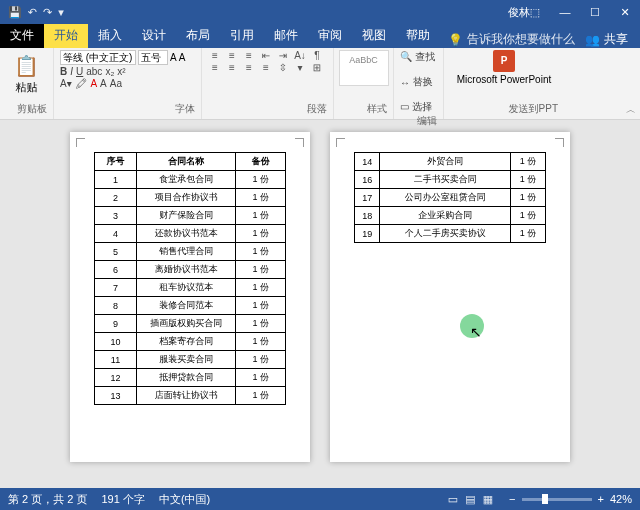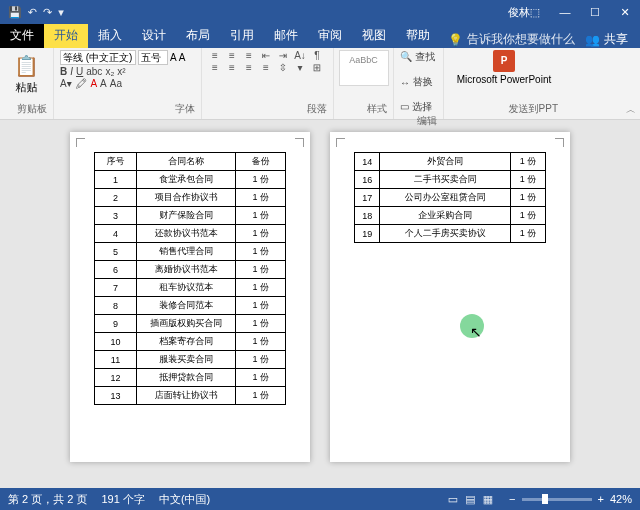--- a/index.html
+++ b/index.html
@@ -34,21 +34,21 @@
 .ppt-col{display:flex;flex-direction:column;align-items:center;gap:2px;font-size:10px}
 .ppt-icn{width:22px;height:22px;background:#d24726;color:#fff;text-align:center;line-height:22px;font-weight:bold;border-radius:2px}
 .ribbon-collapse{position:absolute;right:4px;bottom:2px;font-size:10px;color:#666}
 .doc-area{background:#e6e6e6;height:368px;overflow:hidden;display:flex;justify-content:center;gap:20px;padding-top:12px}
 .page{background:#fff;width:240px;height:330px;box-shadow:0 0 6px rgba(0,0,0,.3);padding:20px 24px;position:relative}
 .page::before,.page::after{content:"";position:absolute;width:8px;height:8px;border:1px solid #999}
 .page::before{top:6px;left:6px;border-right:none;border-bottom:none}
 .page::after{top:6px;right:6px;border-left:none;border-bottom:none}
 table.doc{border-collapse:collapse;width:100%;font-size:9px}
 table.doc th,table.doc td{border:1px solid #000;padding:2px 3px;text-align:center;height:17px}
-table.doc th{font-weight:normal}
+table.doc th{font-weight:bold}
 .cursor-mark{position:absolute;width:24px;height:24px;border-radius:50%;background:rgba(50,190,90,.6);pointer-events:none}
 .cursor-arrow{position:absolute;font-size:14px;color:#000;pointer-events:none}
 .statusbar{background:#2b579a;height:22px;color:#fff;display:flex;align-items:center;font-size:11px;padding:0 8px;gap:14px}
 .statusbar .spacer{flex:1}
 .statusbar .viewbtns span{margin:0 2px;opacity:.85}
 .statusbar .zoom{display:flex;align-items:center;gap:6px}
 .statusbar .zoom .track{width:70px;height:3px;background:#7a97c4;position:relative}
 .statusbar .zoom .track::after{content:"";position:absolute;width:6px;height:10px;background:#fff;left:20px;top:-4px}
 </style>
 </head>

